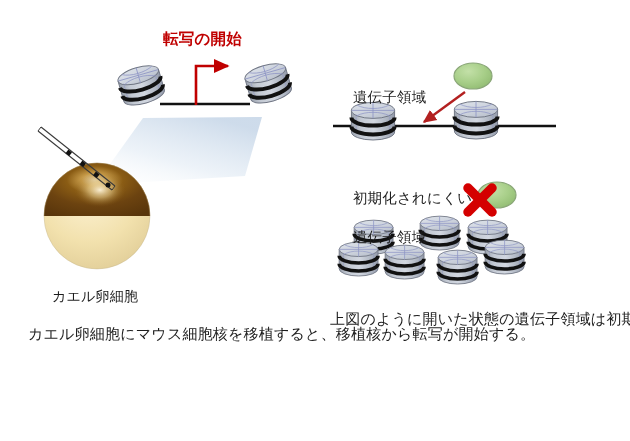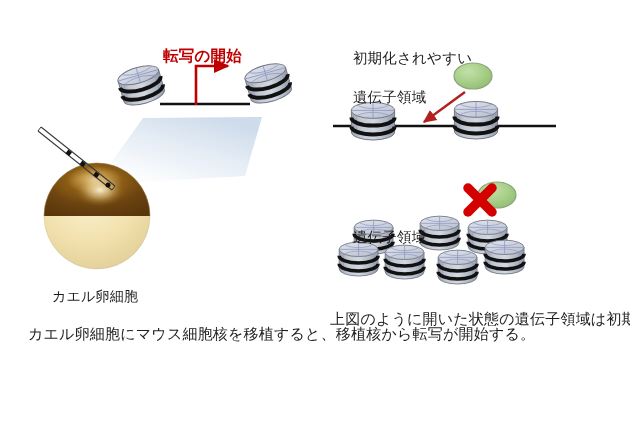--- a/index.html
+++ b/index.html
@@ -51,21 +51,21 @@
     font-size: 14px;
     font-weight: 400;
     text-align: center;
   }
   .body-text {
     color: #1c1c1c;
     font-size: 15px;
     font-weight: 400;
     line-height: 1.45;
   }
-  #transcription-start-label { left: 163px; top: 29px; margin-top: 17px; }
+  #transcription-start-label { left: 163px; top: 29px; }
   #open-region-label { left: 336px; top: 30px; }
   #closed-region-label { left: 336px; top: 170px; }
   #egg-cell-label { left: 52px; top: 287px; }
   #left-body-text { left: 28px; top: 325px; width: 282px; font-family: Liberation Mono, monospace; }
   #right-body-text { left: 330px; top: 308px; width: 292px; }
 </style>
 </head>
 <body>
 
 <div class="canvas">
@@ -228,28 +228,28 @@
       <g stroke="#d40000" stroke-width="9.5" stroke-linecap="round">
         <line x1="468" y1="188" x2="492" y2="212"></line>
         <line x1="492" y1="188" x2="468" y2="212"></line>
       </g>
     </g>
   </svg>
 
   <div class="txt lbl-red" id="transcription-start-label">転写の開始</div>
 
   <div class="txt lbl-dark" id="open-region-label">
-    <span>初期化されやすい</span><br>
-    <span>遺伝子領域</span>
-  </div>
-
-  <div class="txt lbl-dark" id="closed-region-label">
     <br>
     <span>遺伝子領域</span>
   </div>
 
+  <div class="txt lbl-dark" id="closed-region-label">
+    <span>初期化されにくい</span><br>
+    <span>遺伝子領域</span>
+  </div>
+
   <div class="txt lbl-cap" id="egg-cell-label">カエル卵細胞</div>
 
   <div class="txt body-text" id="left-body-text">カエル卵細胞にマウス細胞核を移植すると、移植核から転写が開始する。</div>
 
   <div class="txt body-text" id="right-body-text">上図のように開いた状態の遺伝子領域は初期化されやすく、クロマチンが密に重なった下図のような領域は初期化をされにくい。</div>
 
 </div>
 
 </body></html>

